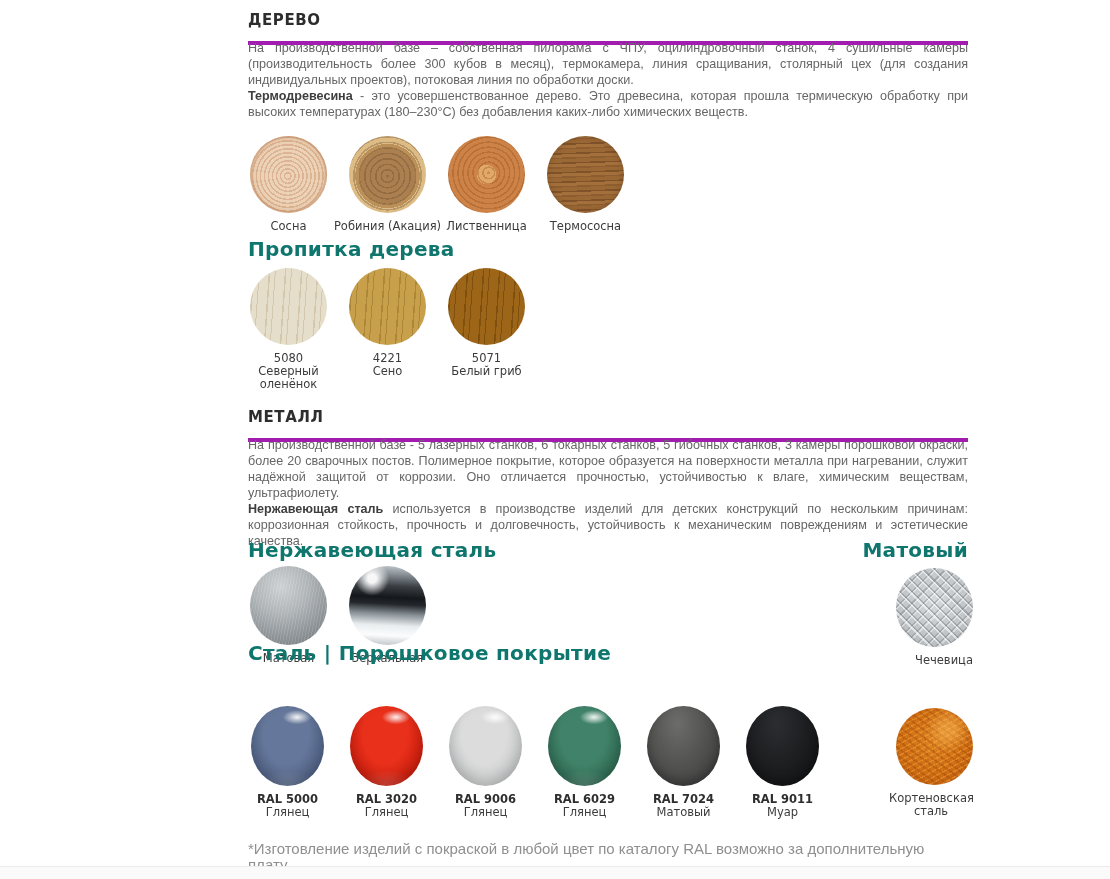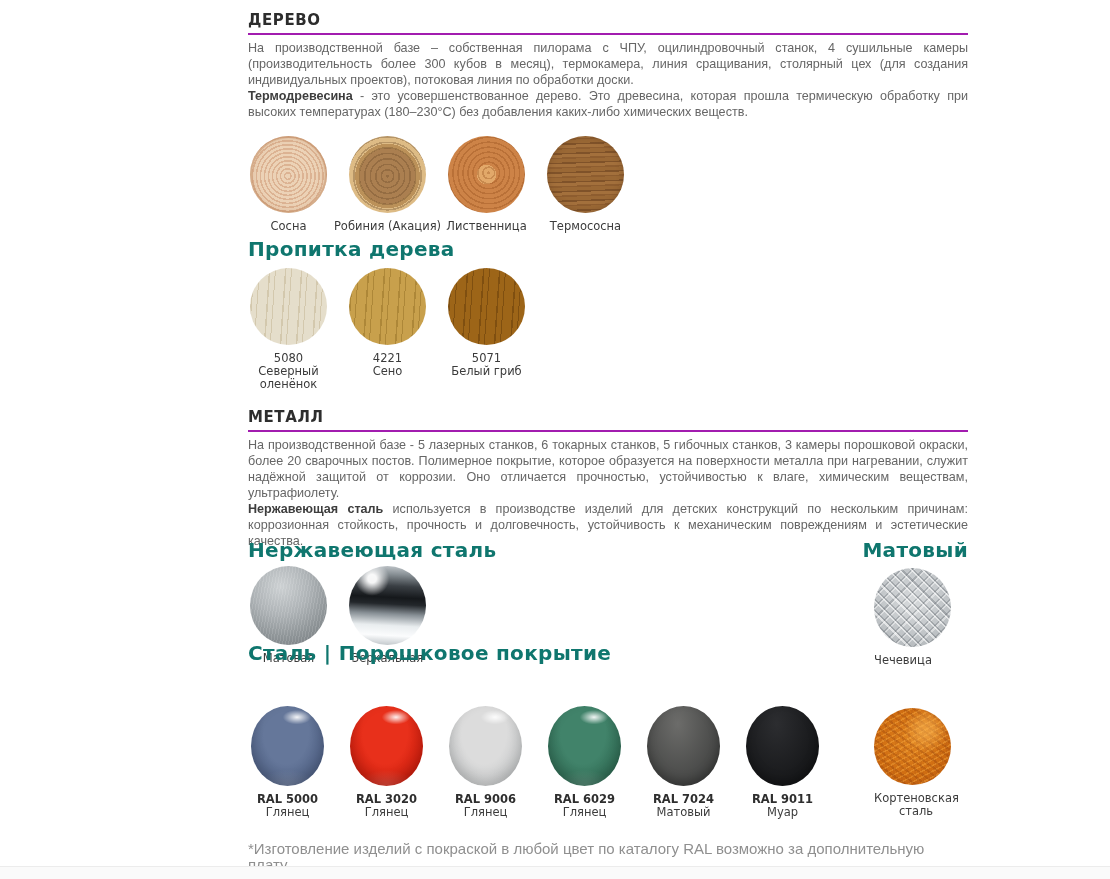--- a/index.html
+++ b/index.html
@@ -3,22 +3,22 @@
 <meta charset="utf-8">
 <style>
   html,body{margin:0;padding:0;background:#fff;}
   .page{position:relative;width:1110px;height:879px;background:#ffffff;
         font-family:"Liberation Sans",sans-serif;overflow:hidden;}
   .content{position:absolute;left:248px;top:0;width:720px;}
   .abs{position:absolute;left:0;right:0;}
 
   
   .sec-header{font-family:"DejaVu Sans",sans-serif;font-size:15px;font-weight:700;
-              color:#2d2d2d;letter-spacing:.6px;border-bottom:2px solid #a21caf;
-              padding-bottom:4px;line-height:17px;}
+              color:#2d2d2d;letter-spacing:.6px;border-bottom:4px solid #a21caf;
+              padding-bottom:12px;line-height:17px;}
   .subhead{font-family:"DejaVu Sans",sans-serif;font-size:20px;color:#0f766e;
            letter-spacing:.3px;line-height:18px;font-weight:bold;}
 
   
   .bodytext p{margin:0;font-size:12.6px;line-height:16px;color:#666;text-align:justify;}
   .lead{color:#3e3e3e;font-weight:700;}
 
   
   .row{display:flex;}
   .col{width:99px;display:flex;flex-direction:column;align-items:center;flex:0 0 auto;}
@@ -67,21 +67,21 @@
      box-shadow:inset 0 -6px 12px rgba(0,0,0,.16);}
   .matte{background:radial-gradient(ellipse at 42% 22%, var(--base) 0%, var(--dark) 85%);
      box-shadow:inset 0 -5px 10px rgba(0,0,0,.25);}
   .corten{background:
      radial-gradient(circle at 68% 28%, rgba(255,190,90,.5) 0 8%, rgba(255,190,90,0) 30%),
      repeating-linear-gradient(36deg, rgba(140,60,10,.28) 0 2px, rgba(0,0,0,0) 2px 6px),
      repeating-linear-gradient(-28deg, rgba(255,180,70,.35) 0 1.5px, rgba(0,0,0,0) 1.5px 5px),
      repeating-linear-gradient(80deg, rgba(180,90,20,.25) 0 2px, rgba(0,0,0,0) 2px 7px),
      radial-gradient(circle at 48% 45%, #df831f 0%, #d06e12 55%, #bb5a0e 85%, #a84f0c 100%);}
 
-  .side-col{position:absolute;left:626px;width:99px;display:flex;flex-direction:column;align-items:flex-start;}
+  .side-col{position:absolute;left:626px;width:99px;display:flex;flex-direction:column;align-items:flex-end;}
   .heads-line{display:flex;justify-content:space-between;align-items:baseline;}
   .footnote{font-size:15px;color:#8f8f8f;line-height:16px;}
   .page-edge{position:absolute;left:0;right:0;top:866px;height:13px;background:#fafafa;border-top:1px solid #ececec;}
 </style>
 </head>
 <body>
 
 <div class="page">
   <div class="content">
 

